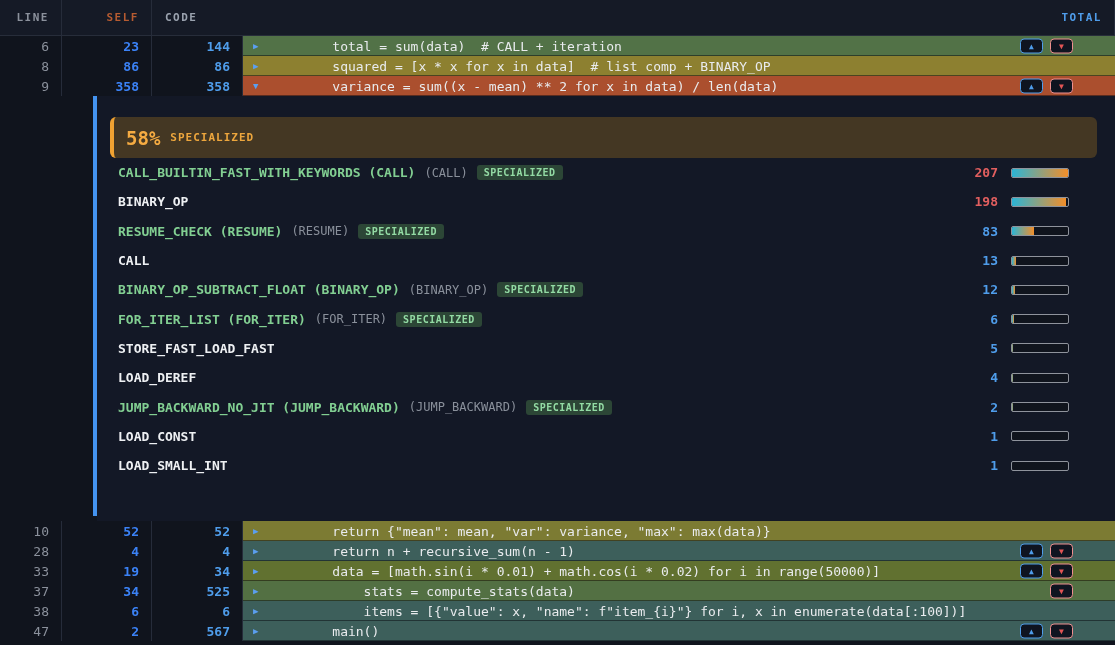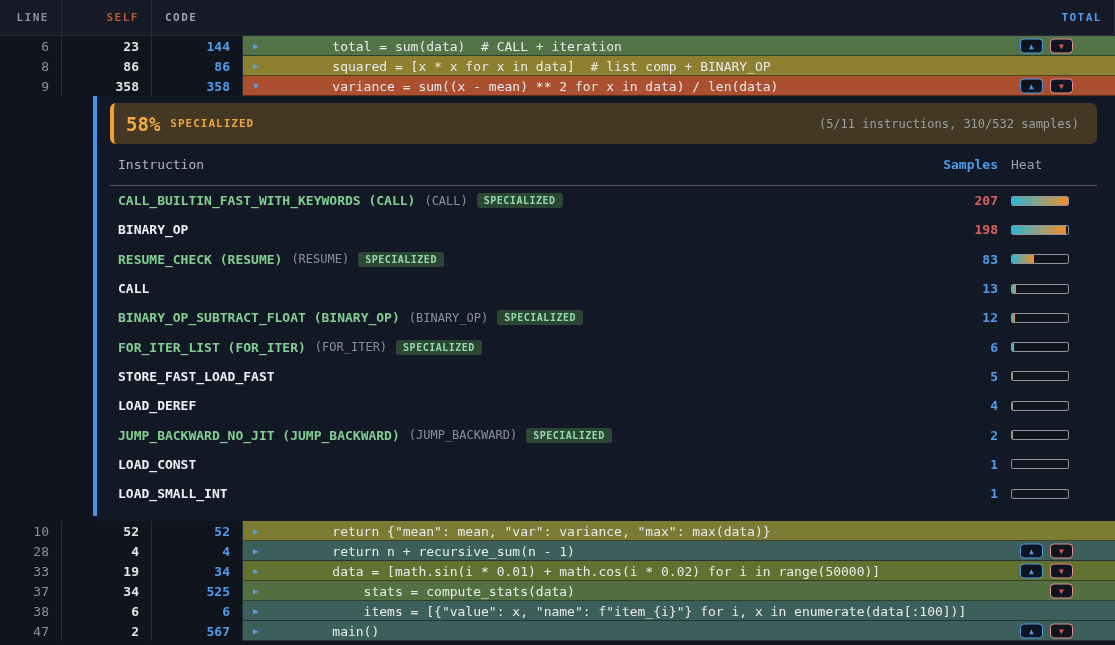--- a/index.html
+++ b/index.html
@@ -22,21 +22,21 @@
   }
   .hcell.c-line, .hcell.c-self, .hcell.c-total { border-right:1px solid #262c3a; }
   .hcell.c-self { color:#b65b31; }
   .hcell.c-total { color:#4f9deb; }
   .hcell.hcode { justify-content:flex-start; padding-left:13px; padding-right:0; }
 
   
   .code-row { display:grid; grid-template-columns:62px 90px 91px 1fr; height:20px; }
   .cell { display:flex; align-items:center; justify-content:flex-end; padding-right:12px; font-size:13px; }
   .c-line { color:#8b919c; border-right:1px solid #262c3a; }
-  .c-self { color:#e5e5e5; font-weight:bold; border-right:1px solid #262c3a; }
+  .c-self { color:#3b82f6; font-weight:bold; border-right:1px solid #262c3a; }
   .c-total { color:#4f9deb; font-weight:bold; border-right:1px solid #262c3a; }
   .c-code {
     justify-content:flex-start; padding:0; position:relative;
     box-shadow: inset 0 -1px 0 rgba(8,10,16,0.5);
   }
   .expander { position:absolute; left:10px; top:50%; transform:translateY(-50%);
     font-size:9px; color:#5b9ff0; line-height:1; }
   .codetext { font-family:inherit; font-size:13px; color:#e9ebee; padding-left:58px; white-space:pre; }
   .rowbtns { position:absolute; right:42px; top:50%; transform:translateY(-50%); display:flex; gap:7px; }
   .navbtn {
@@ -48,21 +48,21 @@
   .navbtn.up   { border:1.5px solid #4f9deb; color:#4f9deb; }
   .navbtn.down { border:1.5px solid #ee8f8f; color:#e25555; }
 
   
   .expanded { position:relative; height:425px; background:#10141d; }
   .panel-bg { position:absolute; left:97px; top:0; right:0; bottom:0; background:#131826; }
   .vline { position:absolute; left:93px; top:0; width:4px; height:420px; background:#4493f0; }
   .panel-content { position:absolute; left:110px; top:0; width:987px; }
 
   .summary {
-    margin-top:7px; height:41px; background:#443723;
+    margin-top:21px; height:41px; background:#443723;
     border-left:4px solid #f0a232; border-radius:6px;
     display:flex; align-items:center; padding:0 18px 0 12px;
   }
   .pct { font-size:19px; font-weight:bold; color:#f5ab42; }
   .pct-label { font-size:11px; font-weight:bold; color:#eda63d; margin-left:10px; letter-spacing:1px; }
   .detail { margin-left:auto; font-size:12px; color:#9ba1a0; }
 
   .ins-hrow {
     display:flex; align-items:center; height:42px;
     border-bottom:1px solid #565b64; padding-left:8px;
@@ -143,28 +143,22 @@
     </div>
 
   <div class="expanded">
     <div class="panel-bg"></div>
     <div class="vline"></div>
     <div class="panel-content">
 
       <div class="summary">
         <span class="pct">58%</span>
         <span class="pct-label">SPECIALIZED</span>
-        <span class="detail">(5/11 instructions, 310/532 samples)</span>
-      </div>
-
-      <div class="ins-hrow">
-        <div class="hl">Instruction</div>
-        <div class="hl-samples">Samples</div>
-        <div class="heat-label">Heat</div>
-      </div>
+      </div>
+
 
       <div id="ins-rows">
           <div class="ins-row">
             <div class="ins-name">
               <span class="nm-spec">CALL_BUILTIN_FAST_WITH_KEYWORDS (CALL)</span>
               <span class="nm-base">(CALL)</span>
               <span class="badge">SPECIALIZED</span>
             </div>
             <div class="ins-samples hot">207</div>
             <div class="ins-heat">

